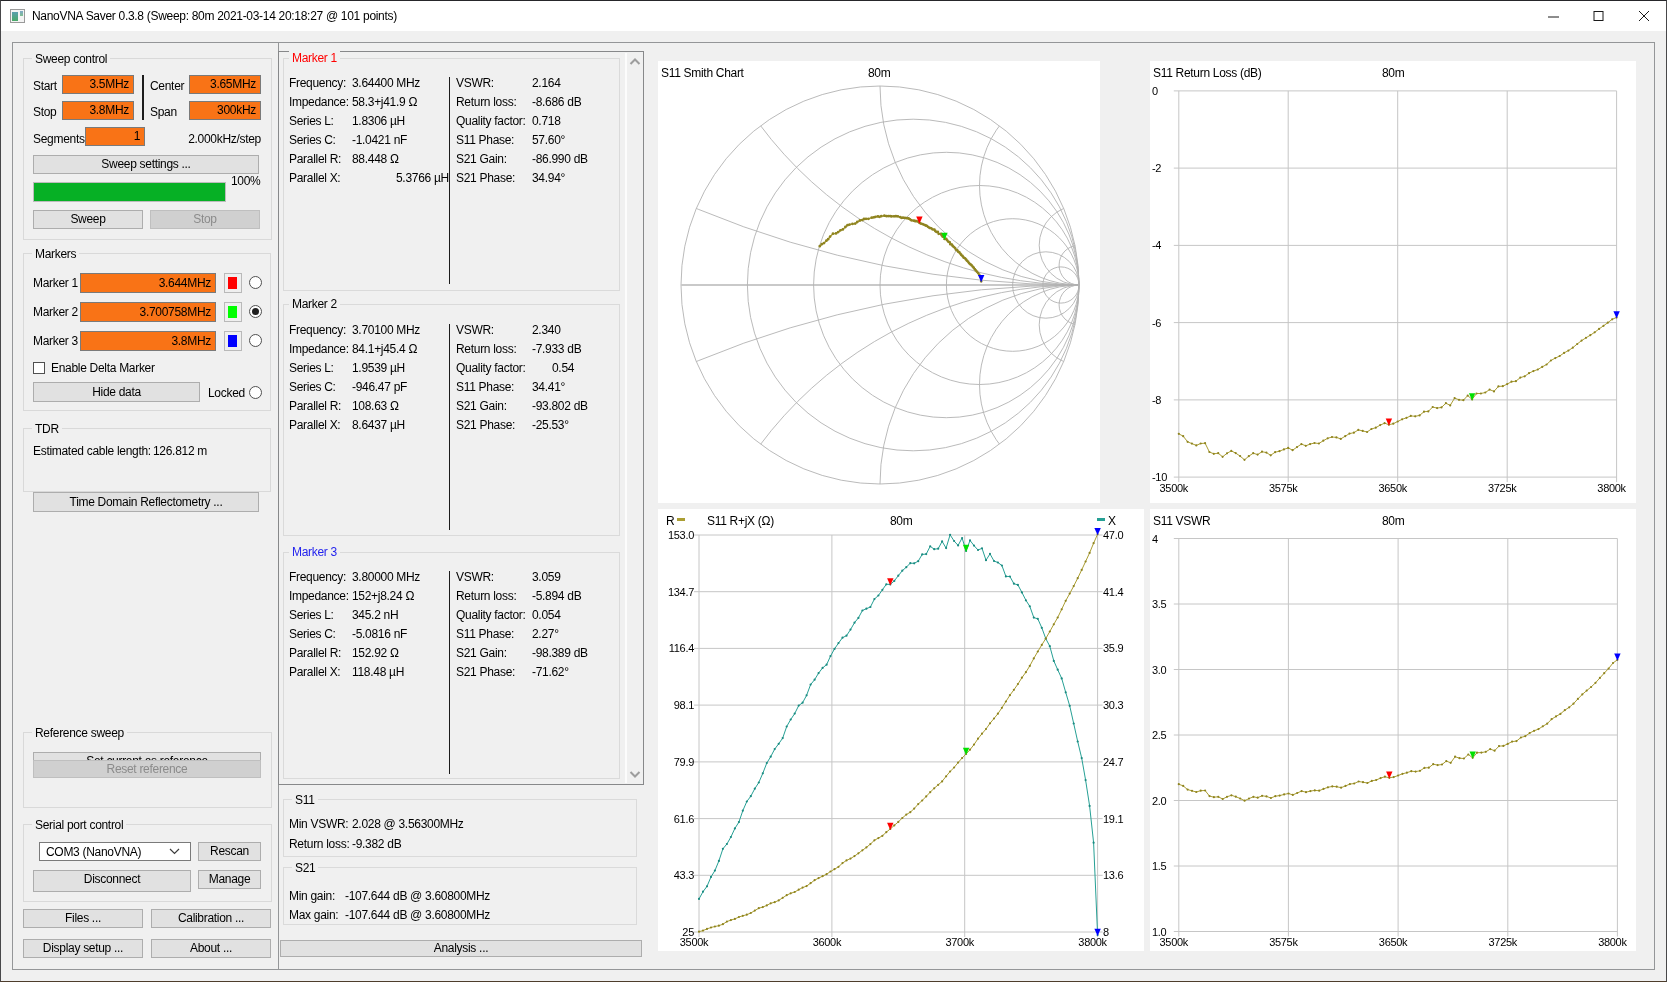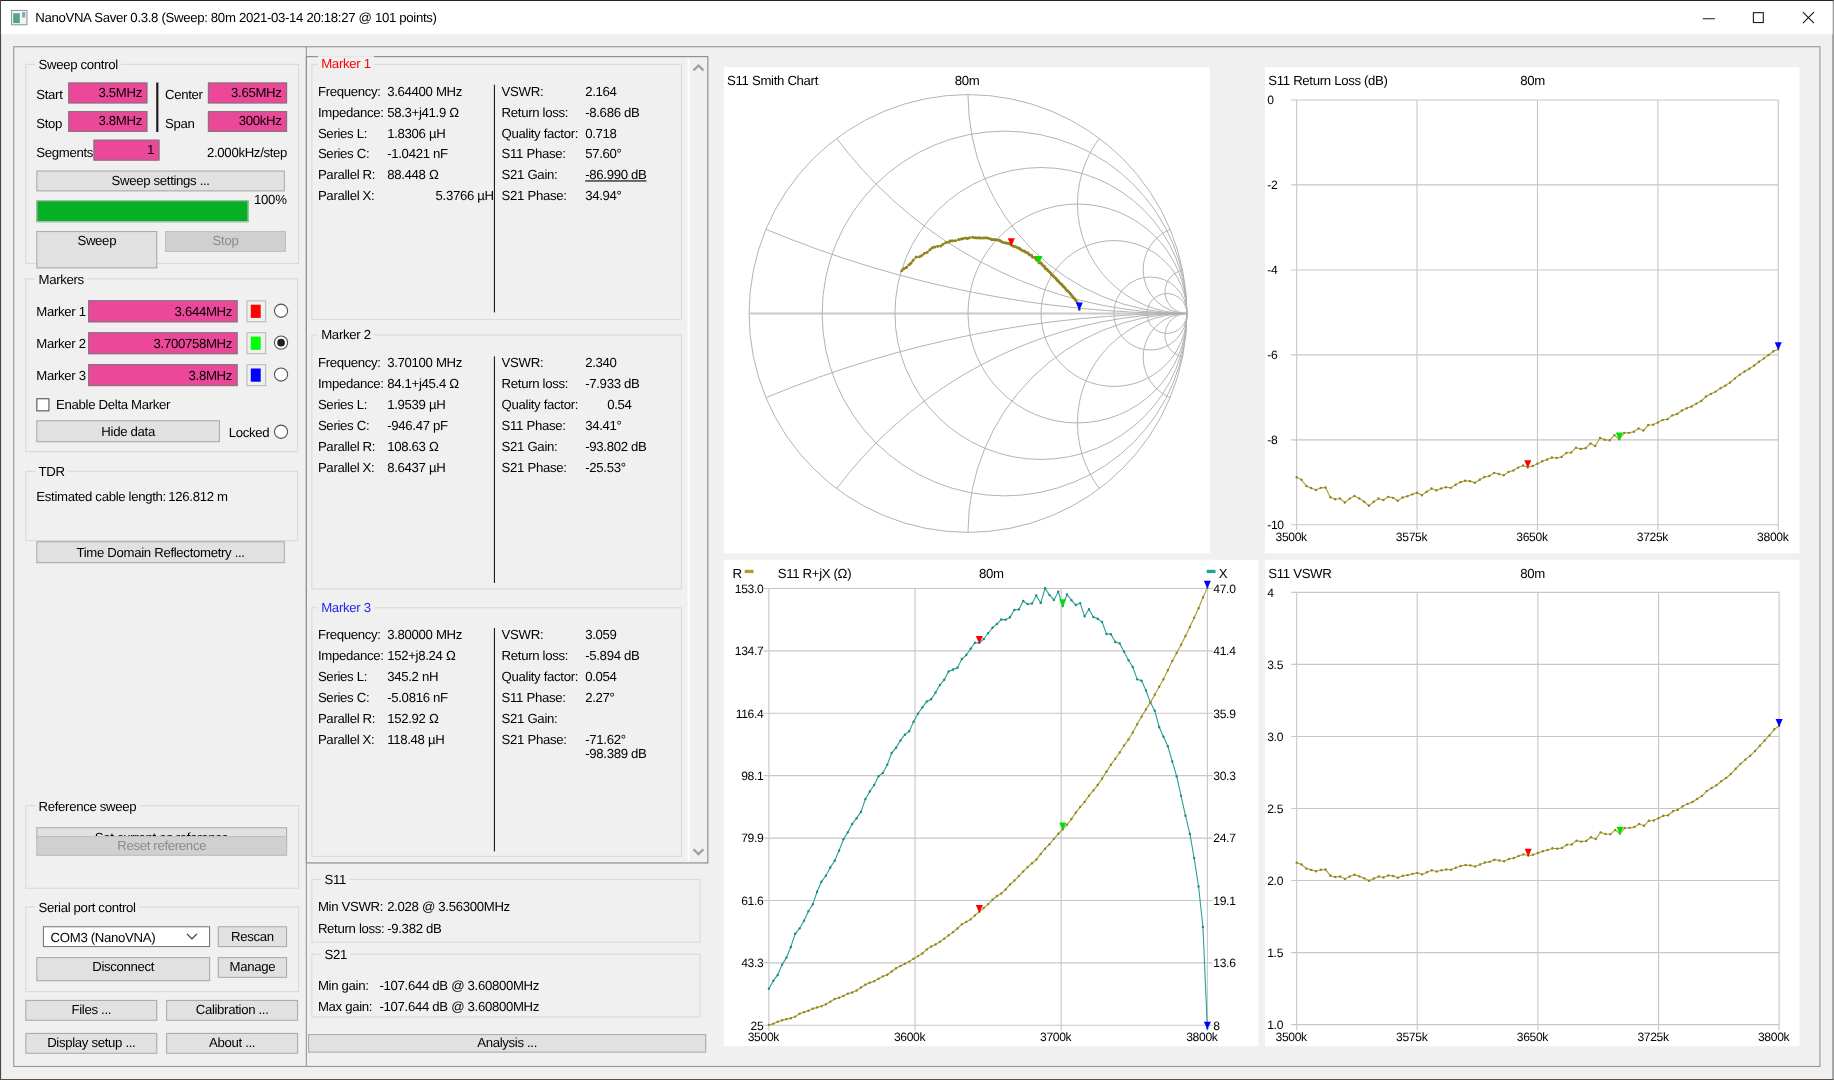--- a/index.html
+++ b/index.html
@@ -1,19 +1,19 @@
 <!DOCTYPE html>
 <html><head><meta charset="utf-8"><style>
 *{margin:0;padding:0;box-sizing:border-box}
 html,body{width:1667px;height:982px;background:#f0f0f0;font-family:"Liberation Sans",sans-serif;position:relative;overflow:hidden;letter-spacing:-0.3px}
 #win{position:absolute;left:0;top:0;width:1667px;height:982px;border:1px solid #48484a;border-top-color:#26262a;border-bottom-color:#4e3d2c}
 #tbar{position:absolute;left:1px;top:1px;width:1665px;height:30px;background:#fff}
 #title{position:absolute;left:31px;top:0;height:30px;line-height:30px;font-size:12px;color:#000;white-space:nowrap}
 .lbl{position:absolute;font-size:12px;color:#000;white-space:nowrap;line-height:14px}
-.fld{position:absolute;background:#ec4899;border:1px solid #7a7a7a;font-size:12px;text-align:right;padding-right:4px;white-space:nowrap}
+.fld{position:absolute;background:#f97316;border:1px solid #7a7a7a;font-size:12px;text-align:right;padding-right:4px;white-space:nowrap}
 .btn{position:absolute;background:#e1e1e1;border:1px solid #adadad;font-size:12px;text-align:center;white-space:nowrap;color:#000}
 .btn.dis{background:#d0d0d0;border-color:#bfbfbf;color:#8b8b8b}
 .gb{position:absolute;border:1px solid #d9d9d9}
 .gbl{position:absolute;top:-7px;left:8px;background:#f0f0f0;padding:0 3px;font-size:12px;line-height:14px;white-space:nowrap}
 .panel{position:absolute;background:#fff}
 .ct{position:absolute;font-size:12px;color:#000;white-space:nowrap}
 .tk{font-size:11px;fill:#000;font-family:"Liberation Sans",sans-serif}
 .radio{position:absolute;width:13px;height:13px;border:1px solid #505050;border-radius:50%;background:#fff}
 .radio.sel:after{content:"";position:absolute;left:2px;top:2px;width:7px;height:7px;border-radius:50%;background:#202020}
 svg{position:absolute;left:0;top:0}
@@ -46,21 +46,21 @@
 <div class="fld" style="left:62px;top:101px;width:72px;height:19px;line-height:17px">3.8MHz</div>
 <div class="lbl" style="left:150px;top:105px;">Span</div>
 <div class="fld" style="left:189px;top:101px;width:72px;height:19px;line-height:17px">300kHz</div>
 <div style="position:absolute;left:142px;top:75px;width:2px;height:45px;background:#1c1c1c"></div>
 <div class="lbl" style="left:33px;top:132px;">Segments</div>
 <div class="fld" style="left:85px;top:127px;width:60px;height:19px;line-height:17px">1</div>
 <div class="lbl" style="right:1406px;top:132px">2.000kHz/step</div>
 <div class="btn" style="left:33px;top:155px;width:226px;height:19px;line-height:17px">Sweep settings ...</div>
 <div style="position:absolute;left:33px;top:182px;width:193px;height:20px;border:1px solid #bcbcbc;background:#06b025"></div>
 <div class="lbl" style="left:231px;top:174px;">100%</div>
-<div class="btn" style="left:33px;top:210px;width:110px;height:34px;line-height:17px">Sweep</div>
+<div class="btn" style="left:33px;top:210px;width:110px;height:19px;line-height:17px">Sweep</div>
 <div class="btn dis" style="left:150px;top:210px;width:110px;height:19px;line-height:17px">Stop</div>
 <div class="gb" style="left:23px;top:253px;width:248px;height:158px">
     <span class="gbl">Markers</span>
   </div>
 <div class="lbl" style="left:33px;top:276px;">Marker 1</div>
 <div class="fld" style="left:80px;top:273px;width:136px;height:20px;line-height:18px">3.644MHz</div>
 <div style="position:absolute;left:224px;top:273px;width:18px;height:20px;border:1px solid #b9b9b9;background:#efefef"></div>
 <div style="position:absolute;left:228px;top:277px;width:9px;height:12px;background:#ff0000"></div>
 <div class="radio" style="left:249px;top:276px"></div>
 <div class="lbl" style="left:33px;top:305px;">Marker 2</div>
@@ -120,21 +120,21 @@
 <div class="lbl" style="left:352px;top:114px;">1.8306 µH</div>
 <div class="lbl" style="left:456px;top:114px;">Quality factor:</div>
 <div class="lbl" style="left:532px;top:114px;">0.718</div>
 <div class="lbl" style="left:289px;top:133px;">Series C:</div>
 <div class="lbl" style="left:352px;top:133px;">-1.0421 nF</div>
 <div class="lbl" style="left:456px;top:133px;">S11 Phase:</div>
 <div class="lbl" style="left:532px;top:133px;">57.60°</div>
 <div class="lbl" style="left:289px;top:152px;">Parallel R:</div>
 <div class="lbl" style="left:352px;top:152px;">88.448 Ω</div>
 <div class="lbl" style="left:456px;top:152px;">S21 Gain:</div>
-<div class="lbl" style="left:532px;top:152px;text-decoration:underline;">-86.990 dB</div>
+<div class="lbl" style="left:532px;top:152px;">-86.990 dB</div>
 <div class="lbl" style="left:289px;top:171px;">Parallel X:</div>
 <div class="lbl" style="left:352px;top:171px;margin-left:44px;">5.3766 µH</div>
 <div class="lbl" style="left:456px;top:171px;">S21 Phase:</div>
 <div class="lbl" style="left:532px;top:171px;">34.94°</div>
 <div class="gb" style="left:283px;top:304px;width:337px;height:232px;border-color:#dadada"></div>
 <div class="lbl" style="left:289px;top:297px;background:#f0f0f0;padding:0 3px;color:#000000">Marker 2</div>
 <div style="position:absolute;left:449px;top:324px;width:1px;height:206px;background:#1c1c1c"></div>
 <div class="lbl" style="left:289px;top:323px;">Frequency:</div>
 <div class="lbl" style="left:352px;top:323px;">3.70100 MHz</div>
 <div class="lbl" style="left:456px;top:323px;">VSWR:</div>
@@ -174,21 +174,21 @@
 <div class="lbl" style="left:352px;top:608px;">345.2 nH</div>
 <div class="lbl" style="left:456px;top:608px;">Quality factor:</div>
 <div class="lbl" style="left:532px;top:608px;">0.054</div>
 <div class="lbl" style="left:289px;top:627px;">Series C:</div>
 <div class="lbl" style="left:352px;top:627px;">-5.0816 nF</div>
 <div class="lbl" style="left:456px;top:627px;">S11 Phase:</div>
 <div class="lbl" style="left:532px;top:627px;">2.27°</div>
 <div class="lbl" style="left:289px;top:646px;">Parallel R:</div>
 <div class="lbl" style="left:352px;top:646px;">152.92 Ω</div>
 <div class="lbl" style="left:456px;top:646px;">S21 Gain:</div>
-<div class="lbl" style="left:532px;top:646px;margin-top:32px;">-98.389 dB</div>
+<div class="lbl" style="left:532px;top:646px;">-98.389 dB</div>
 <div class="lbl" style="left:289px;top:665px;">Parallel X:</div>
 <div class="lbl" style="left:352px;top:665px;">118.48 µH</div>
 <div class="lbl" style="left:456px;top:665px;">S21 Phase:</div>
 <div class="lbl" style="left:532px;top:665px;">-71.62°</div>
 <div style="position:absolute;left:625px;top:53px;width:2px;height:730px;background:#fcfcfc"></div>
 <svg style="left:627px;top:52px" width="16" height="732">
     <path d="M3.5 12l4.5 -4.5l4.5 4.5" fill="none" stroke="#9d9d9d" stroke-width="2"></path>
     <path d="M3.5 720l4.5 4.5l4.5 -4.5" fill="none" stroke="#9d9d9d" stroke-width="2"></path>
   </svg>
 <div class="gb" style="left:283px;top:799px;width:354px;height:58px;border-color:#dadada">

